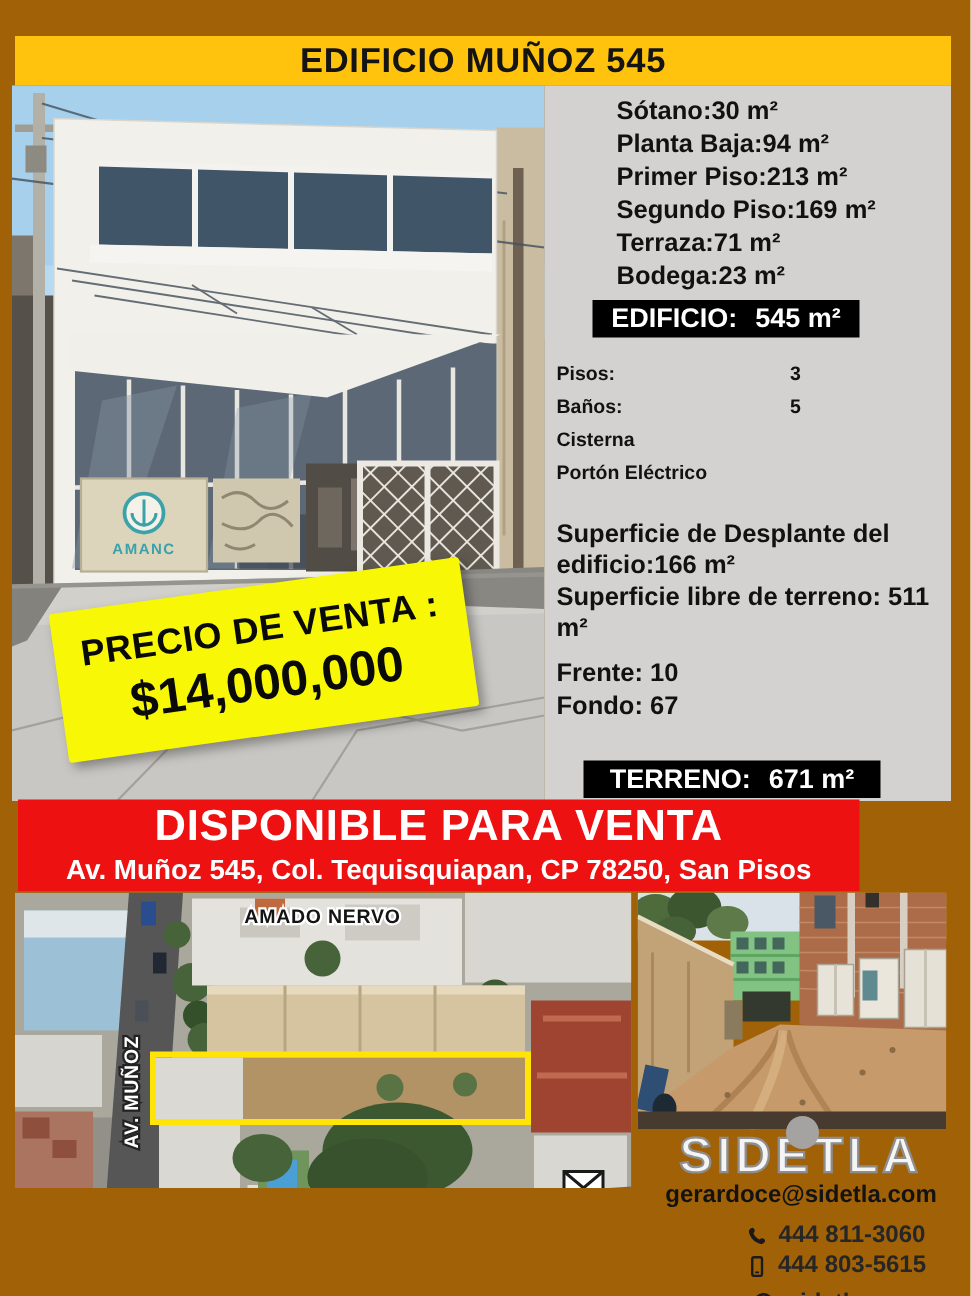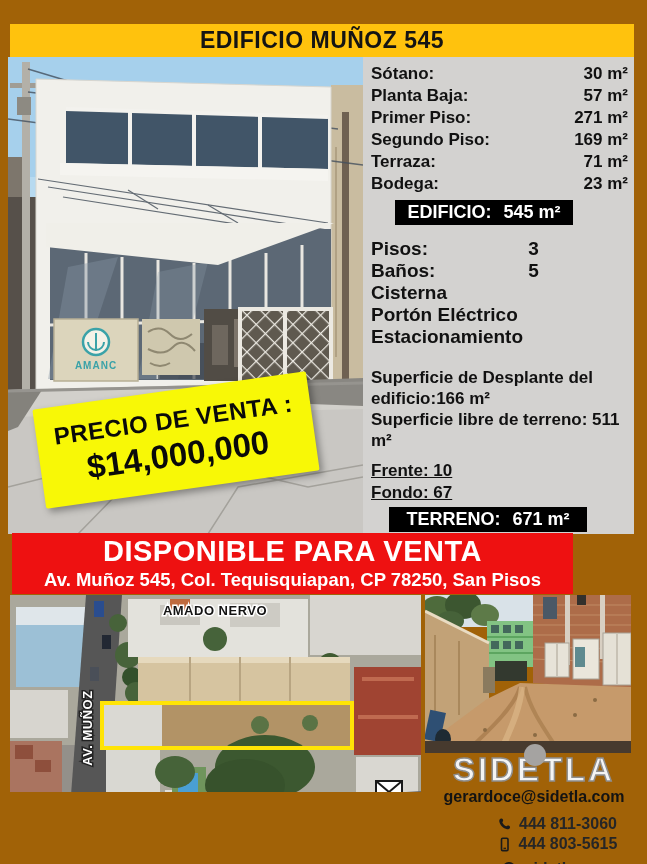--- a/index.html
+++ b/index.html
@@ -16,30 +16,30 @@
   .price-tag { position:absolute; left:30px; top:333px; width:276px; height:100px;
     background:#f8f806; transform:rotate(-8deg); display:flex; flex-direction:column;
     align-items:center; justify-content:center; box-shadow:3px 4px 7px rgba(0,0,0,.35); border-radius:2px; z-index:5; }
   .price-tag .l1 { font-size:24px; font-weight:800; color:#0a0a0a; letter-spacing:.5px; }
   .price-tag .l2 { font-size:33px; font-weight:800; color:#0a0a0a; margin-top:2px; }
 
   
   .details-panel { position:absolute; left:363px; top:57px; width:271px; height:477px;
     background:#d3d2d0; font-weight:bold; color:#111; overflow:hidden; }
   .area-rows { padding:6px 6px 0 8px; }
-  .area-row { display:flex; justify-content:space-between; font-size:17px; height:22px; line-height:21px; }
+  .area-row { display:flex; font-size:17px; height:22px; line-height:21px;margin-left:40px; }
   .bar { background:#000; color:#fff; text-align:center; font-size:18px; line-height:25px; height:25px;
     display:flex; justify-content:center; gap:12px; }
   .bar-edificio { margin:5px 0 0 32px; width:178px; }
   .bar-terreno { position:absolute; left:26px; bottom:2px; width:198px; }
-  .feature-rows { margin-top:13px; padding-left:8px; font-size:19px; }
+  .feature-rows { margin-top:13px; padding-left:8px; font-size:13px; }
   .feature-row { height:22px; line-height:21px; }
   .feature-row .flabel { display:inline-block; width:152px; }
   .surface-block { margin-top:19px; padding:0 6px 0 8px; font-size:17px; line-height:21px; }
-  .frente-block { margin-top:9px; padding-left:8px; font-size:17px; line-height:22px;text-decoration:underline; }
+  .frente-block { margin-top:9px; padding-left:8px; font-size:17px; line-height:22px; }
 
   
   .red-banner { position:absolute; left:12px; top:533px; width:561px; height:61px;
     background:#ee1111; color:#fff; text-align:center; }
   .red-banner .headline { font-size:29px; font-weight:800; line-height:34px; margin-top:1px; letter-spacing:.5px; }
   .red-banner .address { font-size:18.5px; font-weight:bold; line-height:24px; }
 
   
   .photo-map { position:absolute; left:10px; top:595px; width:411px; height:197px; overflow:hidden; }
   .photo-lot { position:absolute; left:425px; top:595px; width:206px; height:158px; overflow:hidden; }
@@ -176,25 +176,25 @@
   </div>
 
   <div class="details-panel">
     <div class="area-rows">
       <div class="area-row">
         <span>Sótano:</span>
         <span>30 m²</span>
       </div>
       <div class="area-row">
         <span>Planta Baja:</span>
-        <span>57 m²</span>
+        <span>94 m²</span>
       </div>
       <div class="area-row">
         <span>Primer Piso:</span>
-        <span>271 m²</span>
+        <span>213 m²</span>
       </div>
       <div class="area-row">
         <span>Segundo Piso:</span>
         <span>169 m²</span>
       </div>
       <div class="area-row">
         <span>Terraza:</span>
         <span>71 m²</span>
       </div>
       <div class="area-row">
@@ -215,23 +215,20 @@
       </div>
       <div class="feature-row">
         <span class="flabel">Baños:</span>
         <span>5</span>
       </div>
       <div class="feature-row">
         <span class="flabel">Cisterna</span>
       </div>
       <div class="feature-row">
         <span class="flabel">Portón Eléctrico</span>
-      </div>
-      <div class="feature-row">
-        <span class="flabel">Estacionamiento</span>
       </div>
     </div>
 
     <div class="surface-block">
       <p>Superficie de Desplante del edificio:166 m²</p>
       <p>Superficie libre de terreno: 511 m²</p>
     </div>
 
     <div class="frente-block">
       <div>Frente: 10</div>

